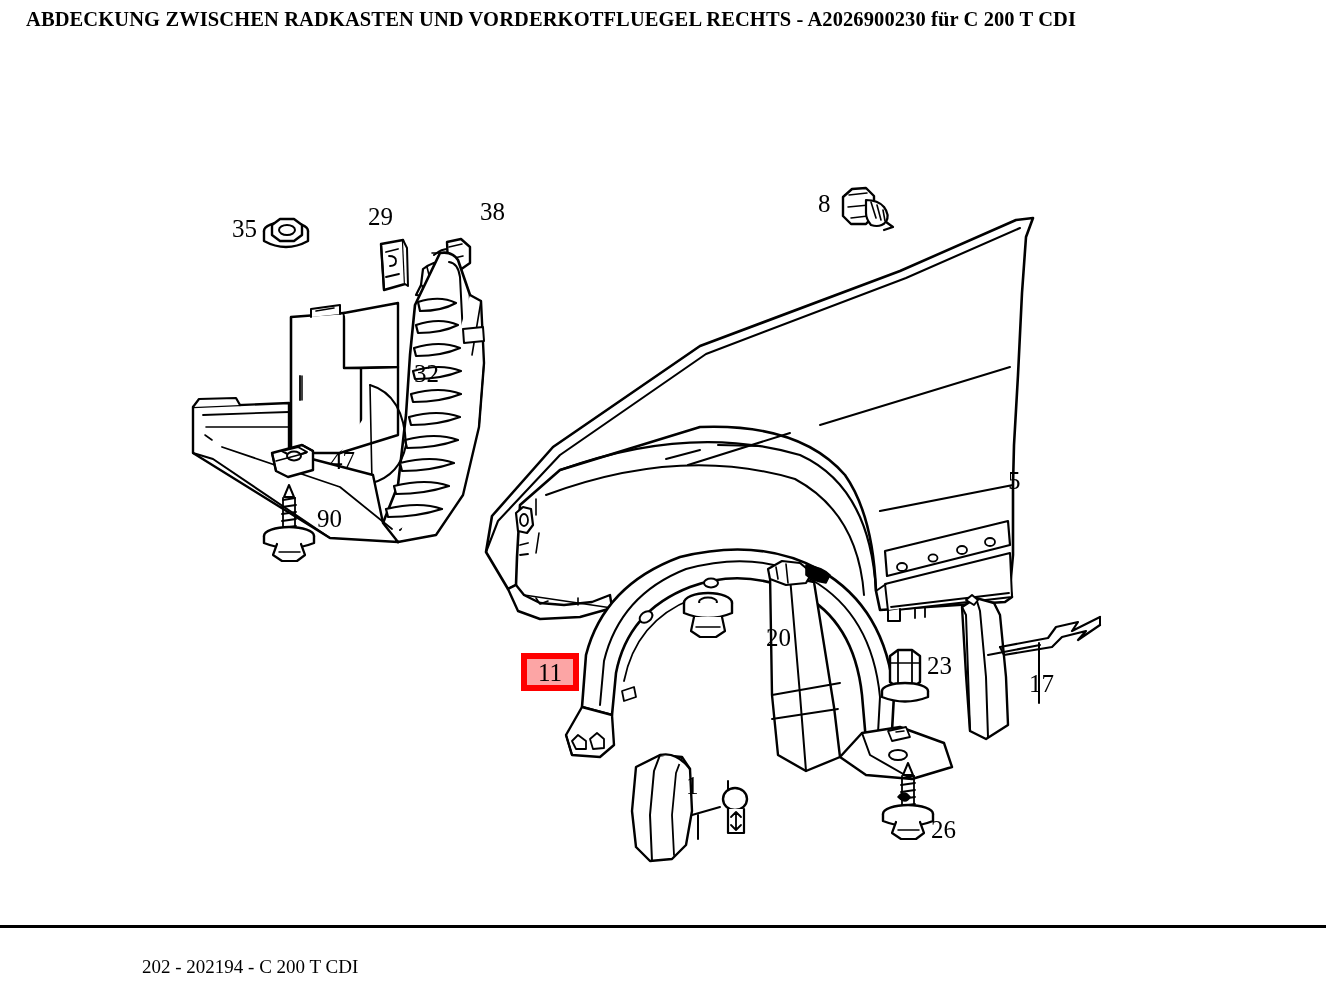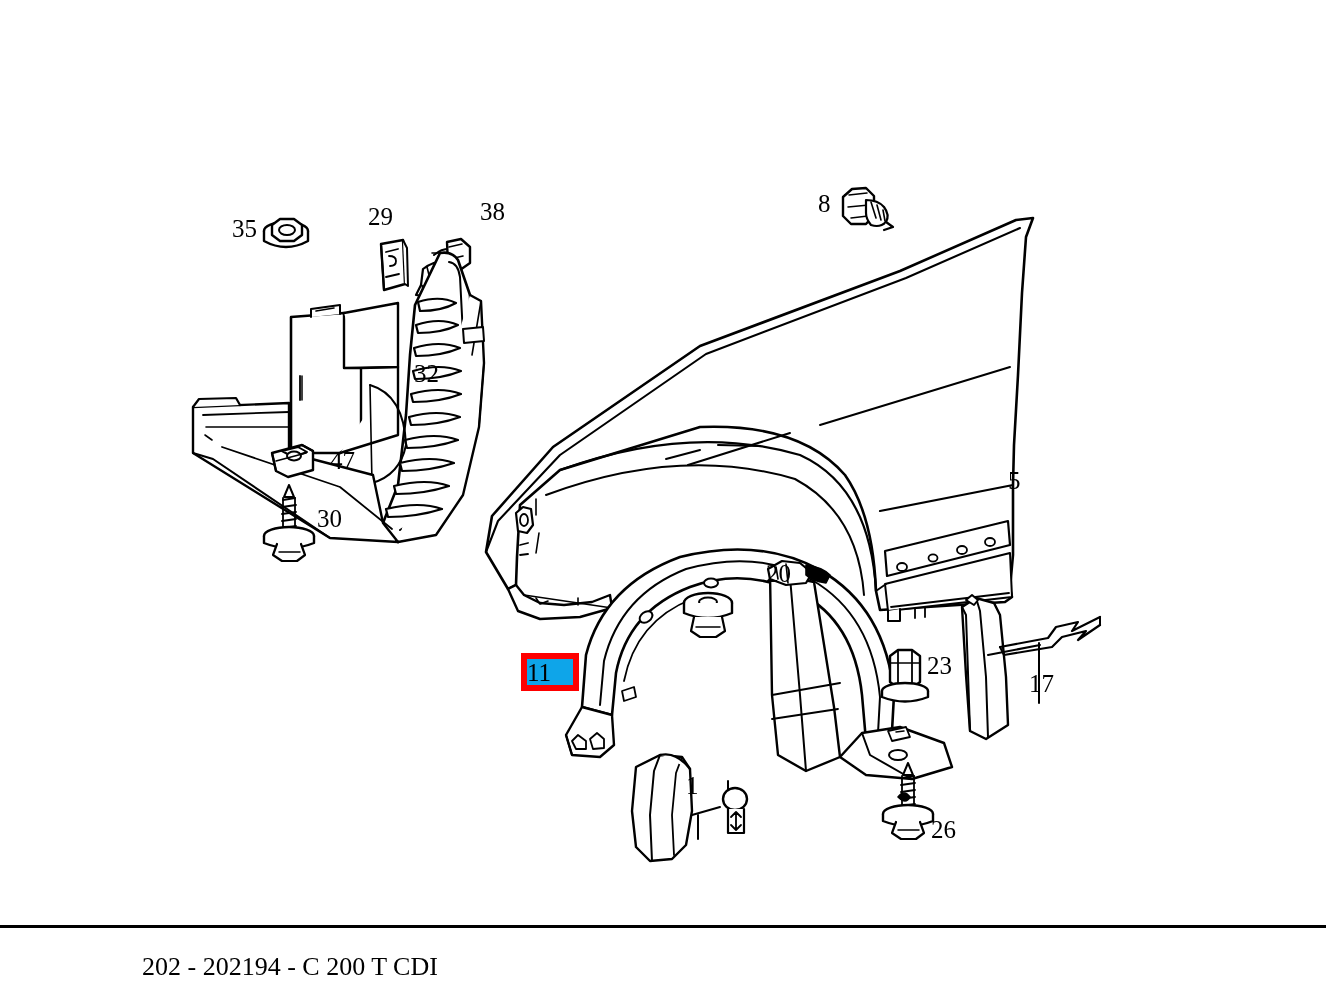--- a/index.html
+++ b/index.html
@@ -42,21 +42,21 @@
     top: 925px;
     width: 1326px;
     height: 3px;
     background: #000000;
   }
   #footer-text {
     position: absolute;
     left: 142px;
     top: 955px;
     font-family: "Liberation Serif", "DejaVu Serif", serif;
-    font-size: 26px;
+    font-size: 19px;
     line-height: 24px;
     white-space: nowrap;
   }
   
   #drawing {
     position: absolute;
     left: 0;
     top: 55px;
     width: 1326px;
     height: 860px;
@@ -78,36 +78,38 @@
   }
   
   #callout-11 {
     position: absolute;
     left: 521px;
     top: 653px;
     width: 58px;
     height: 38px;
     box-sizing: border-box;
     border: 6px solid #fe0000;
-    background: #0ea5e9;
+    background: #fca5a5;
     display: flex;
     align-items: center;
+    justify-content: center;
   }
   #callout-11 .num {
     font-family: "Liberation Serif", "DejaVu Serif", serif;
     font-size: 25px;
     line-height: 25px;
     color: #000000;
   }
 </style>
 </head>
 <body>
 
 <div id="page">
 
+  <div id="header-title">ABDECKUNG ZWISCHEN RADKASTEN UND VORDERKOTFLUEGEL RECHTS - A2026900230 für C 200 T CDI</div>
 
   <div id="drawing">
     <svg viewBox="0 0 1326 860" xmlns="http://www.w3.org/2000/svg" fill="none" stroke="#000000" stroke-width="2" stroke-linecap="round" stroke-linejoin="round">
 
       <g>
         <ellipse cx="286" cy="176" rx="22" ry="9" fill="#fff" stroke="#000" stroke-width="2.4"></ellipse>
         <path d="M264 176 L264 186 Q286 198 308 186 L308 176" fill="#fff" stroke="#000" stroke-width="2.4"></path>
         <path d="M272 170 L280 164 L294 164 L302 170 L302 180 L294 186 L280 186 L272 180 Z" fill="#fff" stroke="#000" stroke-width="2.4"></path>
         <ellipse cx="287" cy="175" rx="8" ry="5" fill="#fff" stroke="#000" stroke-width="2"></ellipse>
       </g>
@@ -365,25 +367,25 @@
   <div class="callout" style="left:368px; top:203px;">29</div>
 
   <div class="callout" style="left:444px; top:198px;margin-left:36px;">38</div>
 
   <div class="callout" style="left:818px; top:190px;">8</div>
 
   <div class="callout" style="left:414px; top:360px;">32</div>
 
   <div class="callout" style="left:330px; top:447px;">47</div>
 
-  <div class="callout" style="left:317px; top:505px;">30</div>
+  <div class="callout" style="left:317px; top:505px;">90</div>
 
   <div class="callout" style="left:1008px; top:467px;">5</div>
 
-  <div class="callout" style="left:730px; top:560px;padding-left:36px;">20</div>
+  <div class="callout" style="left:730px; top:624px;padding-left:36px;">20</div>
 
   <div id="callout-11">
     <span class="num">11</span>
   </div>
 
   <div class="callout" style="left:927px; top:652px;">23</div>
 
   <div class="callout" style="left:1029px; top:670px;">17</div>
 
   <div class="callout" style="left:686px; top:772px;">1</div>

